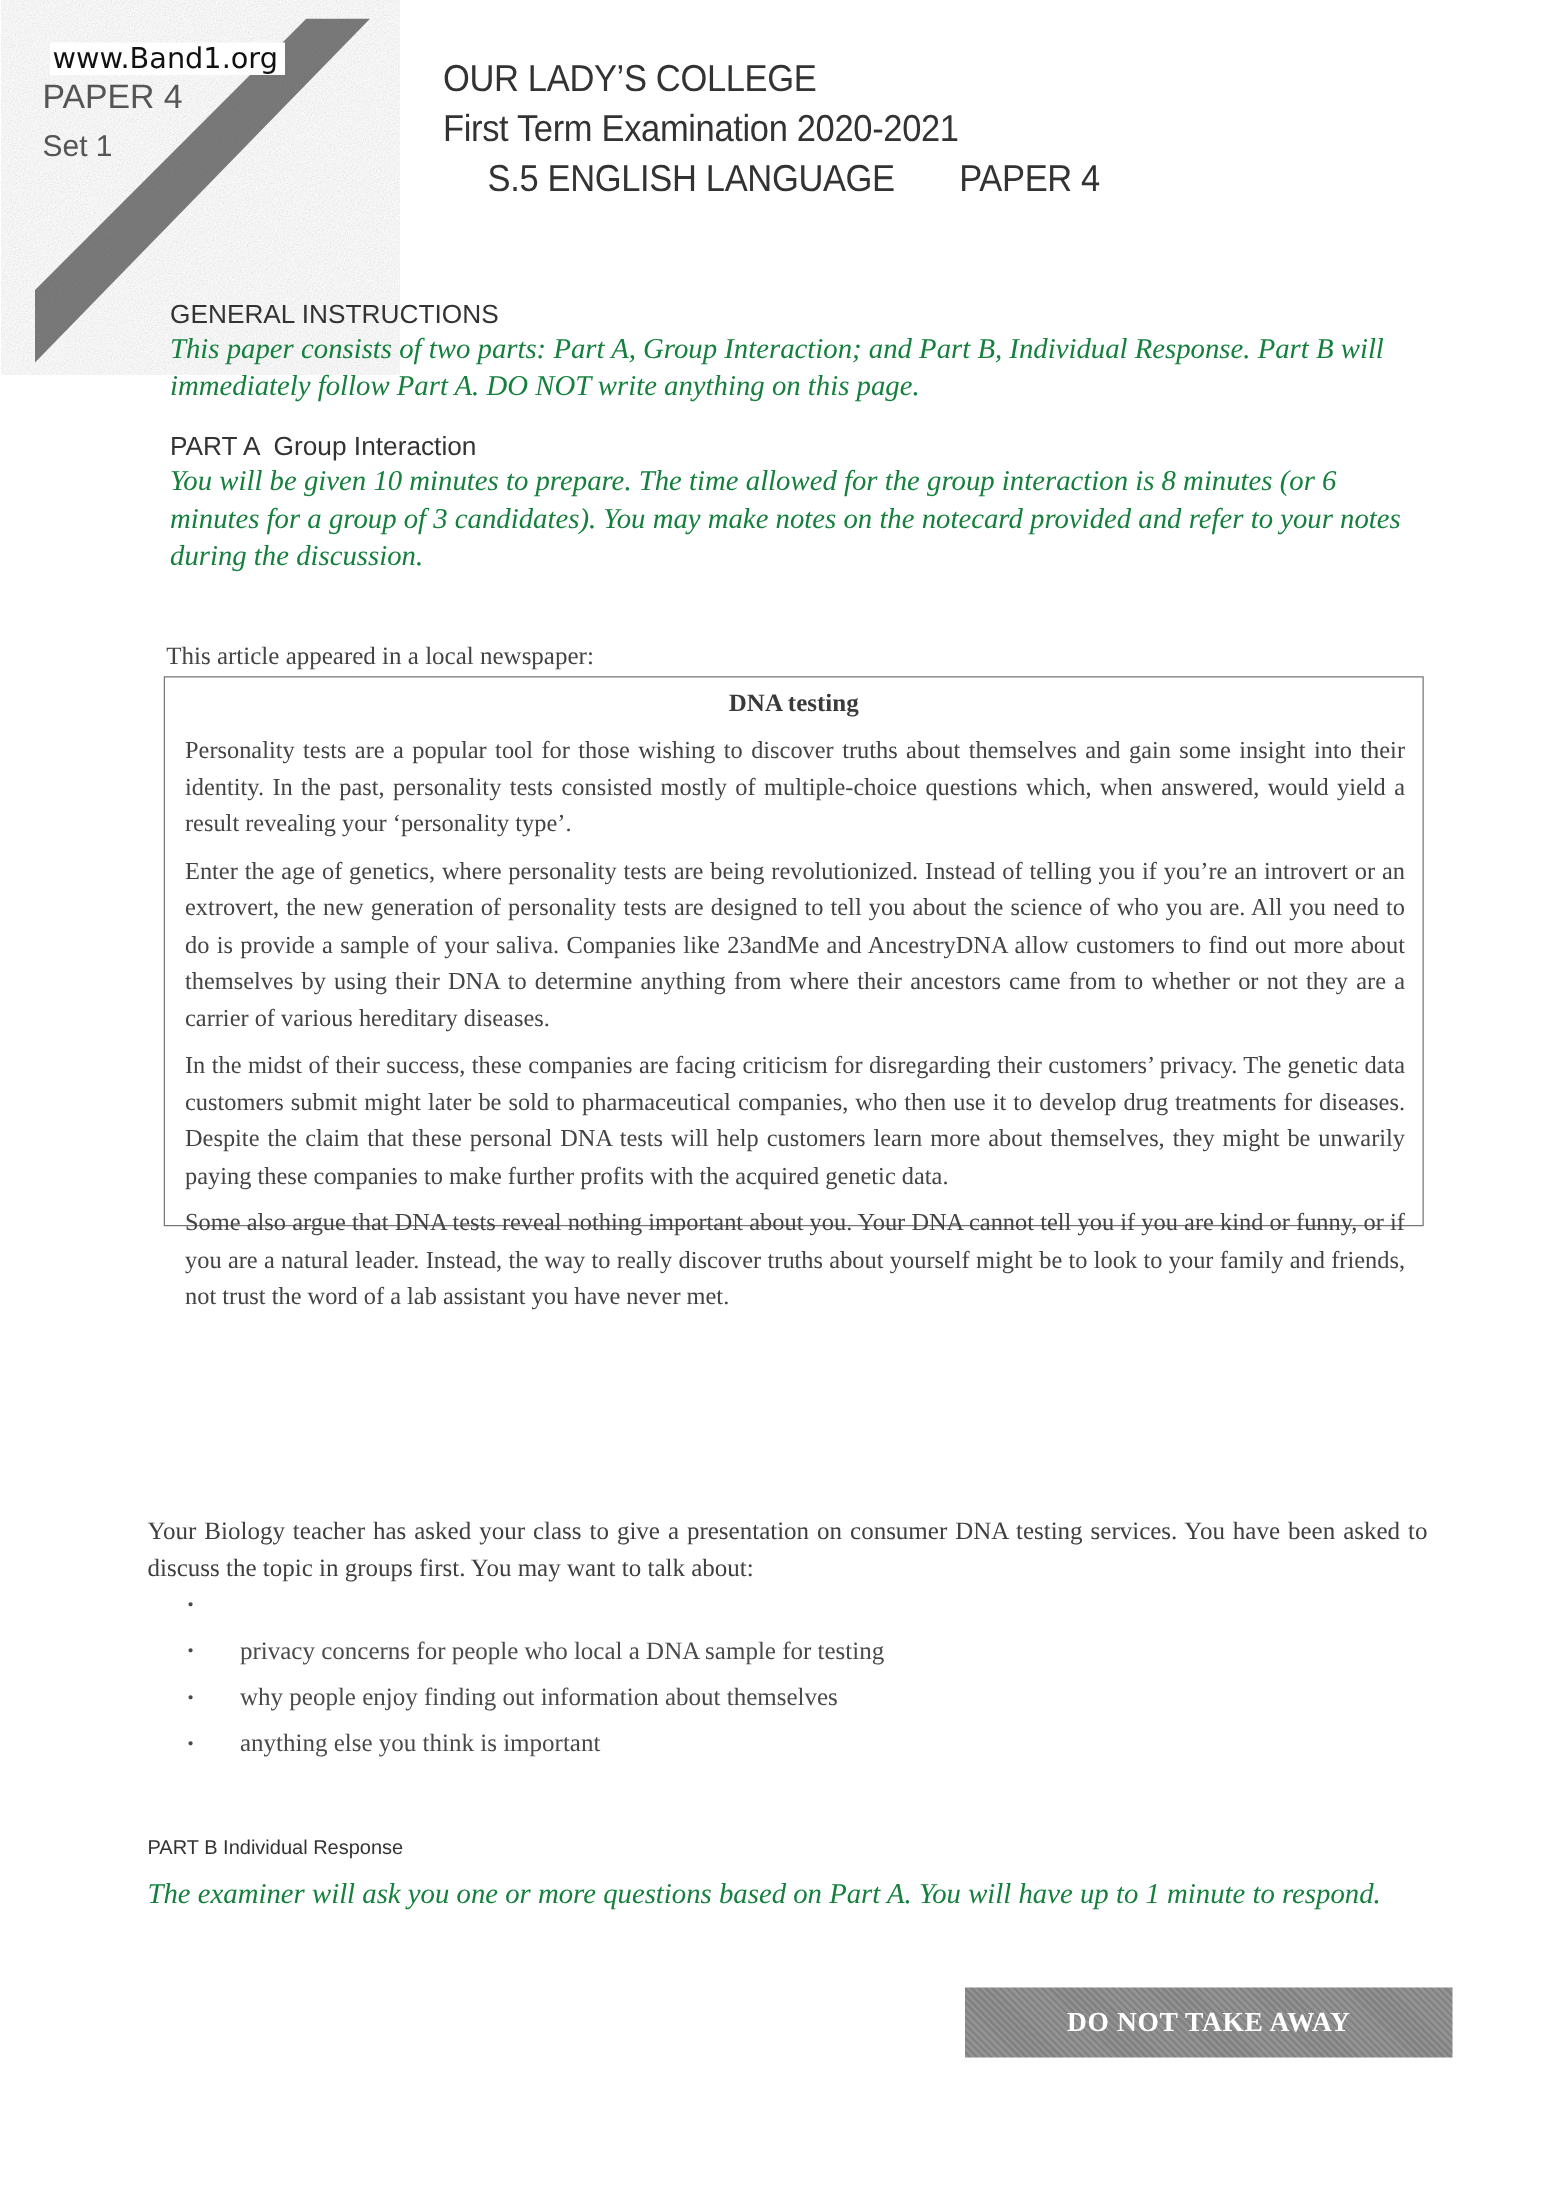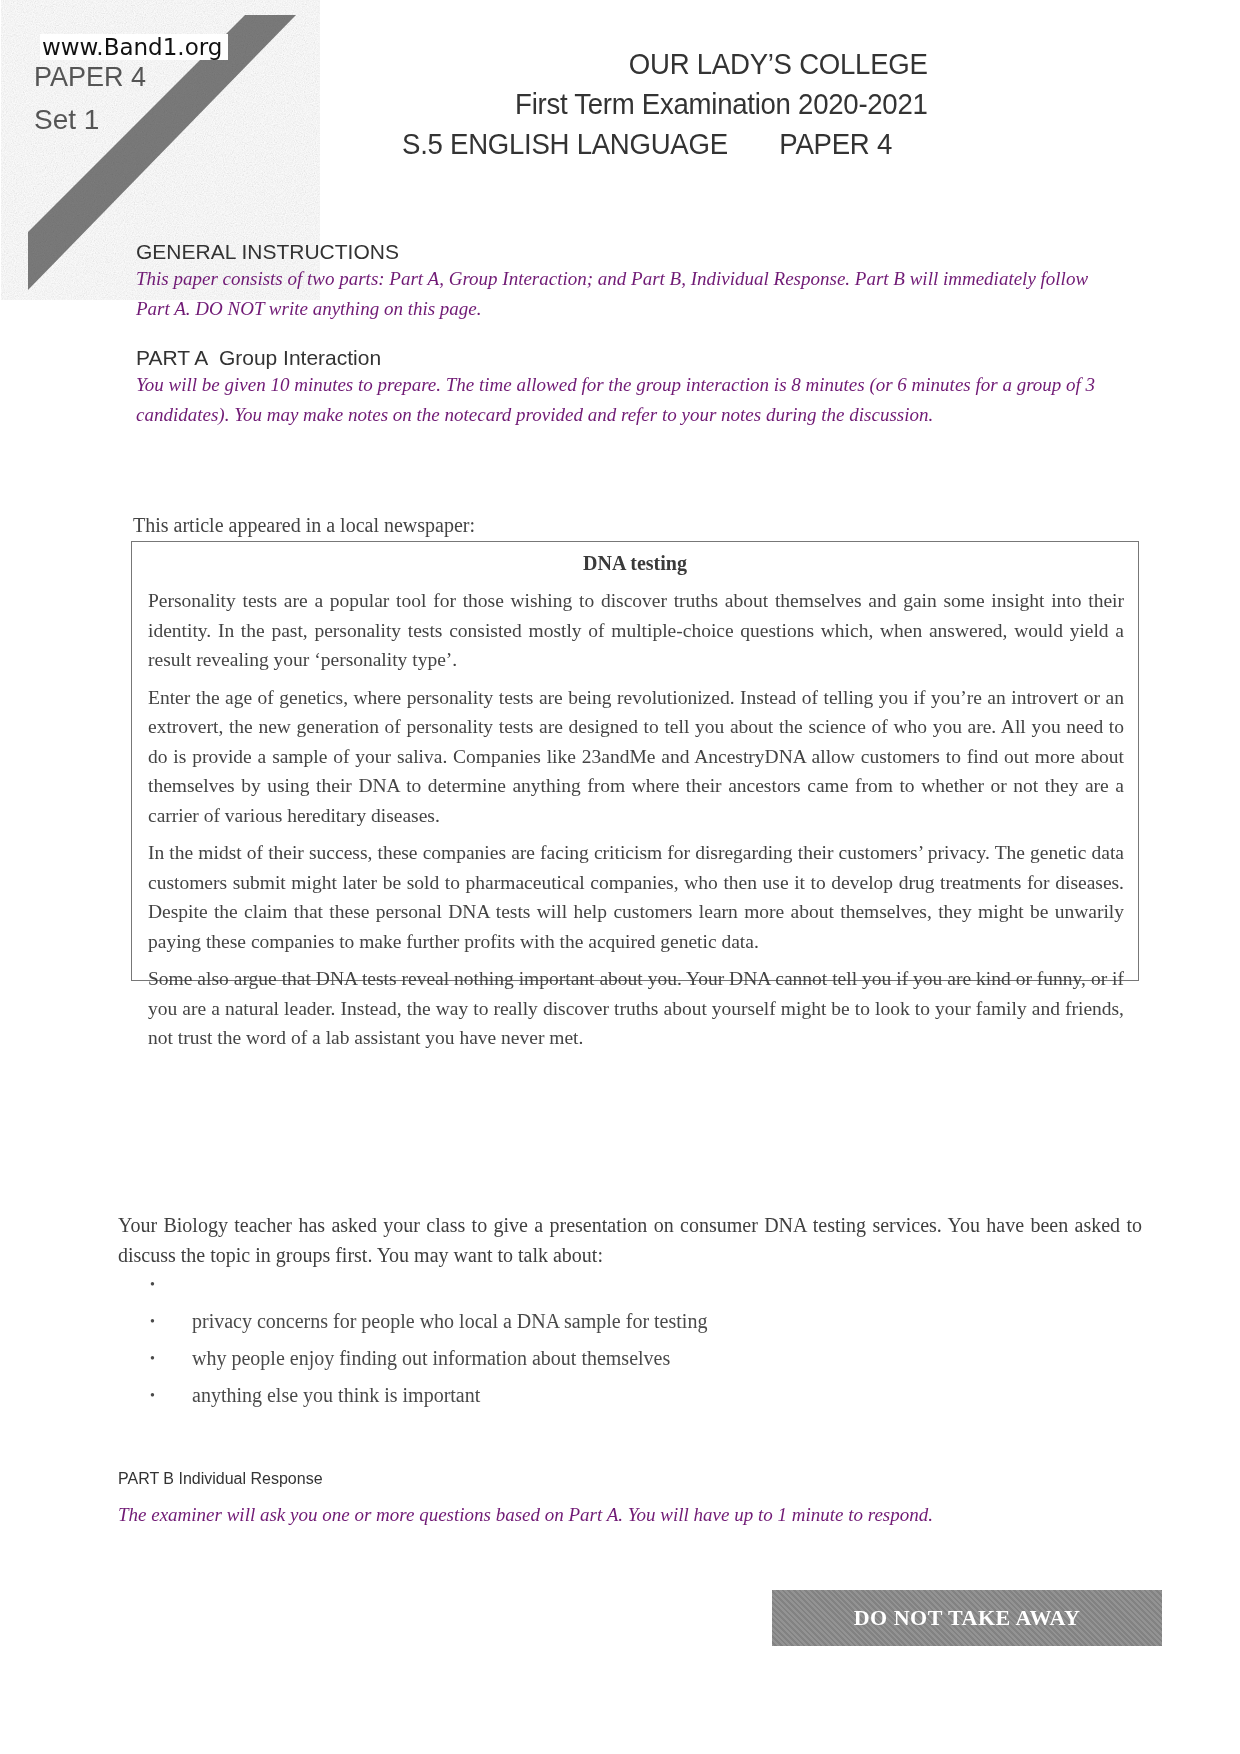--- a/index.html
+++ b/index.html
@@ -3,26 +3,26 @@
   <meta charset="utf-8">
   <style>
     html, body { margin: 0; padding: 0; background: #ffffff; }
     body { width: 1240px; height: 1754px; position: relative; overflow: hidden; color: #2a2a2a; }
     .abs { position: absolute; }
     .sans { font-family: "Liberation Sans", sans-serif; }
     .serif { font-family: "Liberation Serif", serif; }
     .banner-stripe { position: absolute; left: 0; top: 0; width: 320px; height: 300px; }
     .watermark { left: 40px; top: 34px; font-family: "DejaVu Sans", sans-serif; font-size: 23px; color: #111; background: #fff; padding: 0 6px 0 2px; }
     .paper-label { left: 34px; top: 62px; font-size: 27px; color: #555; }
-    .set-label { left: 34px; top: 104px; font-size: 28px; color: #555; }
-    .header { left: 342px; top: 44px; width: 610px; text-align: right; color: #333; }
+    .set-label { left: 34px; top: 104px; font-size: 24px; color: #555; }
+    .header { left: 330px; top: 44px; width: 610px; text-align: left; color: #333; }
     .header div { font-family: "Liberation Sans", sans-serif; font-size: 30px; line-height: 40px; letter-spacing: -0.3px; transform: scaleX(0.92); }
     .header .sub { display: flex; justify-content: center; gap: 56px; }
     .h-section { font-family: "Liberation Sans", sans-serif; font-size: 21px; color: #333; }
-    .ital { font-family: "Liberation Serif", serif; font-style: italic; font-size: 19px; color: #701a75; line-height: 30px; }
+    .ital { font-family: "Liberation Serif", serif; font-style: italic; font-size: 23px; color: #15803d; line-height: 30px; }
     .gi-title { left: 136px; top: 240px; }
     .gi-text { left: 136px; top: 264px; width: 990px; }
     .pa-title { left: 136px; top: 346px; }
     .pa-text { left: 136px; top: 370px; width: 990px; }
     .intro { left: 133px; top: 514px; font-size: 20px; color: #444; }
     .article-box { left: 131px; top: 541px; width: 1008px; height: 440px; border: 1.5px solid #777; box-sizing: border-box; }
     .article-title { position: absolute; left: 0; right: 0; top: 10px; text-align: center; font-family: "Liberation Serif", serif; font-weight: bold; font-size: 20px; color: #3a3a3a; }
     .article-body { position: absolute; left: 16px; right: 14px; top: 44px; font-family: "Liberation Serif", serif; font-size: 19.5px; line-height: 29.5px; color: #444; text-align: justify; }
     .article-body p { margin: 0 0 8px 0; }
     .task { left: 118px; top: 1210px; width: 1024px; font-size: 20px; line-height: 30px; color: #404040; text-align: justify; }

